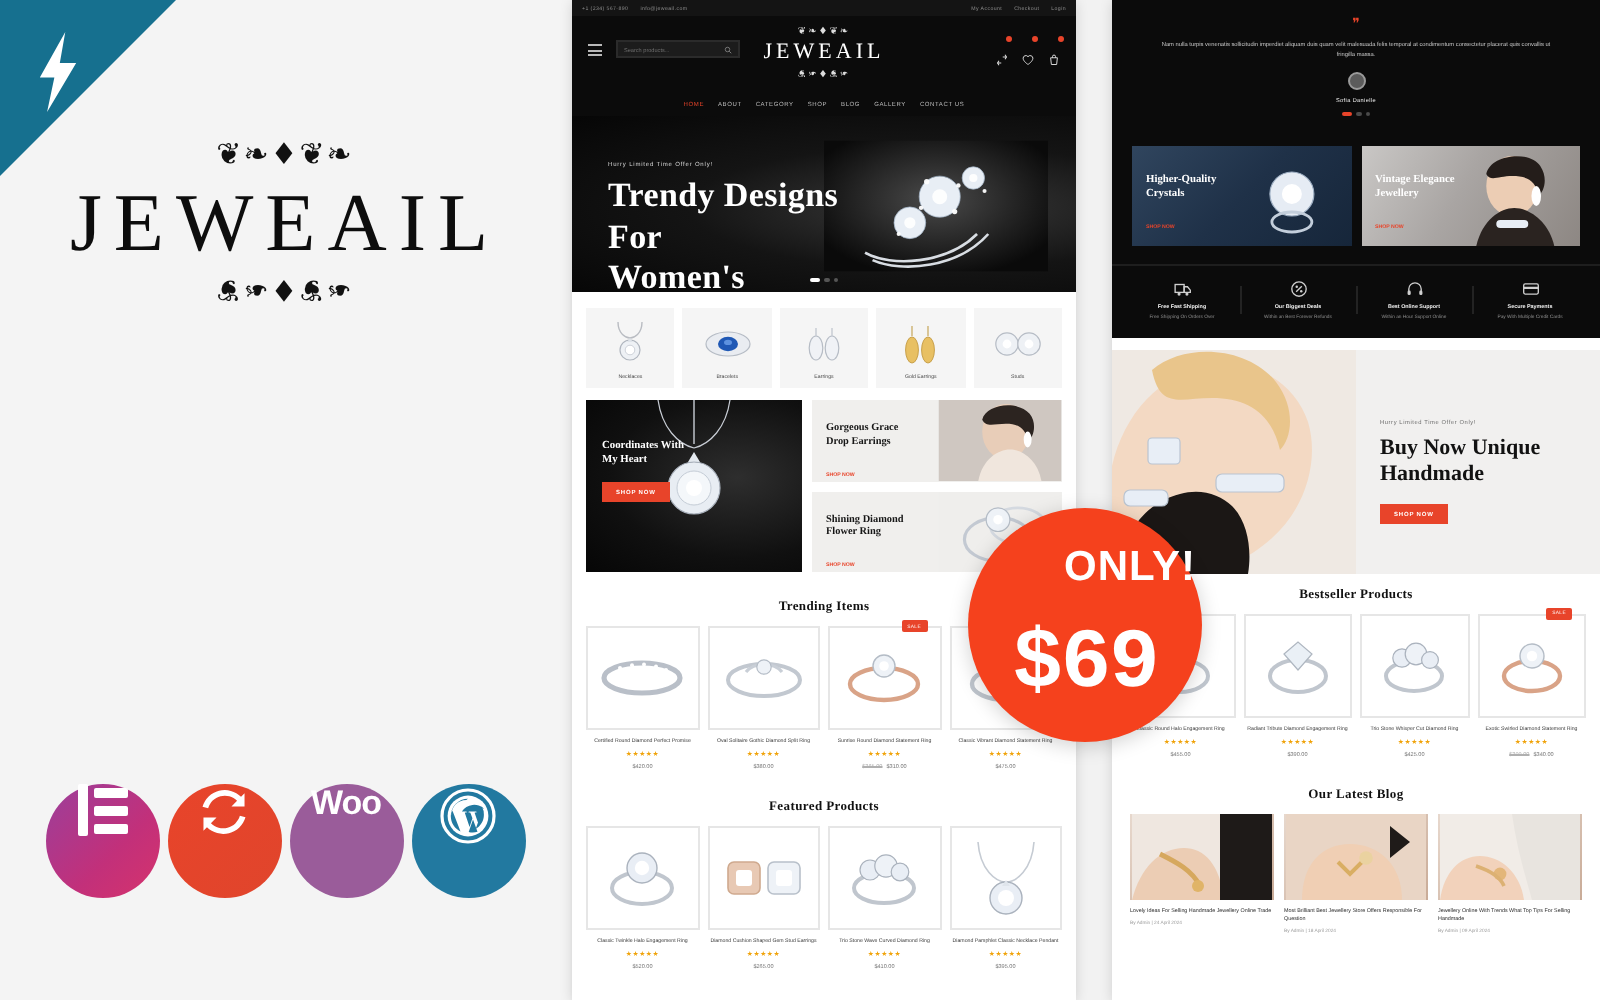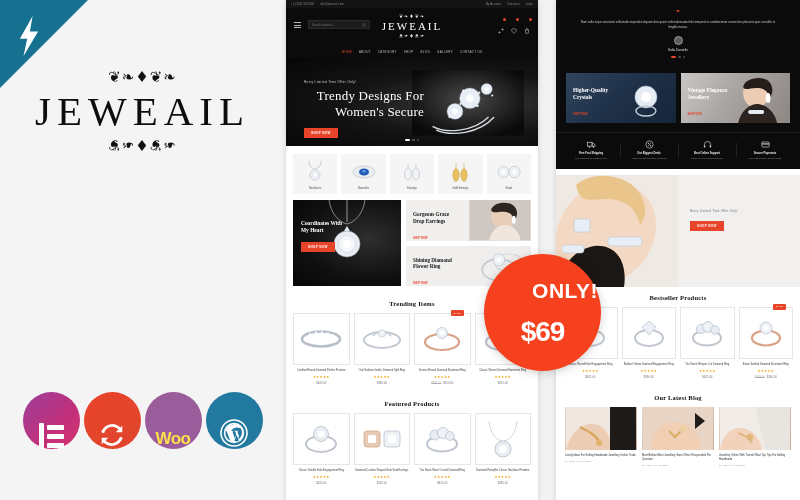--- a/index.html
+++ b/index.html
@@ -39,22 +39,22 @@
     position: absolute; left: 0; top: 300px; width: 285px; text-align: center;
     font-family: "Liberation Serif", serif; font-weight: 700; color: #1a1a1a;
     font-size: 18px; letter-spacing: .3px;
   }
   .badges {
     position: absolute; left: 0; top: 392px; width: 285px;
     display: flex; justify-content: center; align-items: center; gap: 4px;
   }
   .badge {
     width: 57px; height: 57px; border-radius: 50%;
-    display: flex; align-items: flex-end; justify-content: center;
-    color: #fde047; position: relative;
+    display: flex; align-items: flex-start; justify-content: center;
+    color: #ffffff; position: relative;
   }
   .badge.elementor { background: linear-gradient(135deg,#9b3f9b 0%,#c2307a 60%,#d6336c 100%); }
   .badge.slider { background: linear-gradient(135deg,#e8442a 0%,#e0452c 100%); }
   .badge.woo { background: #9a5c9a; }
   .badge.wordpress { background: #2279a0; }
   .badge-woo-text { font-family: "Liberation Sans", sans-serif; font-weight: 700; font-size: 17px; letter-spacing: -.5px; }
   .el-mark { display: flex; align-items: center; gap: 3px; }
   .el-bar { width: 5px; height: 26px; background: #fff; border-radius: 1px; }
   .el-lines { display: flex; flex-direction: column; gap: 4px; }
   .el-line { width: 17px; height: 5px; background: #fff; border-radius: 1px; }
@@ -92,21 +92,21 @@
   
   .hero {
     height: 88px; background: radial-gradient(ellipse at 72% 52%, #3a3a3a 0%, #141414 48%, #060606 100%);
     position: relative; overflow: hidden;
   }
   .hero-ring {
     position: absolute; right: 14px; top: 12px; width: 112px; height: 66px;
   }
   .hero-copy { position: absolute; left: 18px; top: 22px; width: 120px; }
   .hero-eyebrow { font-size: 3px; color: #d6d6d6; letter-spacing: .4px; margin-bottom: 4px; white-space: nowrap; }
-  .hero-title { font-family: "Liberation Serif", serif; font-weight: 400; color: #fff; font-size: 13px; line-height: 1.22; letter-spacing: .2px; text-align: right; }
+  .hero-title { font-family: "Liberation Serif", serif; font-weight: 700; color: #fff; font-size: 17px; line-height: 1.22; letter-spacing: .2px; }
   .btn-orange {
     display: inline-block; background: #e8442a; color: #fff; font-size: 3px;
     padding: 3px 7px; margin-top: 7px; letter-spacing: .4px; font-weight: 700;
   }
   .dots { position: absolute; bottom: 5px; left: 0; width: 100%; display: flex; justify-content: center; gap: 2px; }
   .dots i { width: 2.5px; height: 2.5px; background: #555; border-radius: 50%; display: block; }
   .dots i.on { background: #fff; width: 5px; border-radius: 2px; }
 
   
   .cats { background: #fff; padding: 8px 7px 6px; display: flex; gap: 4px; }
@@ -177,21 +177,21 @@
   .blog-m { font-size: 2.4px; color: #9a9a9a; margin-top: 2px; }
 
   
   .price-badge {
     position: absolute; left: 484px; top: 254px; width: 117px; height: 117px;
     background: #f5411d; border-radius: 50%; color: #fff; text-align: center;
     display: flex; flex-direction: column; align-items: center; justify-content: center;
     box-shadow: 0 2px 10px rgba(0,0,0,.18); z-index: 40;
   }
   .pb-only { font-family: "Liberation Sans", sans-serif; font-weight: 700; font-size: 21px; letter-spacing: .5px; line-height: 1; margin-left: 45px; }
-  .pb-amt { font-family: Liberation Sans, sans-serif; font-weight: 700; font-size: 28px; line-height: 1; margin-top: 17px; letter-spacing: -1px; }
+  .pb-amt { font-family: Liberation Mono, monospace; font-weight: 700; font-size: 42px; line-height: 1; margin-top: 17px; letter-spacing: -1px; }
 </style>
 </head>
 <body>
 
 <div class="stage">
 
   <div class="left-panel">
     <div class="corner-flash"></div>
     <svg class="bolt" viewBox="0 0 24 44">
       <polygon points="16,0 2,25 10,25 6,44 22,17 13,17" fill="#ffffff"></polygon>
@@ -658,20 +658,24 @@
           <path d="M0 112V58c6-26 24-46 48-50 26-4 44 10 50 28 6 20-2 44-18 58-12 11-28 18-46 18z" fill="#f3d9c3"></path>
           <path d="M20 10c16-14 48-12 62 6 10 13 8 28 2 34-4-18-16-26-34-26-16 0-26 6-30-14z" fill="#e9c58b"></path>
           <path d="M0 112c8-24 18-36 34-40 10-3 20 0 26 6 8 8 10 22 8 34z" fill="#1b1715"></path>
           <rect x="52" y="62" width="34" height="9" rx="3" fill="#e8eef6" stroke="#b9c4d1" stroke-width=".6"></rect>
           <rect x="18" y="44" width="16" height="13" rx="2" fill="#e8eef6" stroke="#b9c4d1" stroke-width=".6"></rect>
           <rect x="6" y="70" width="22" height="8" rx="3" fill="#e8eef6" stroke="#b9c4d1" stroke-width=".6"></rect>
         </svg>
       </div>
       <div class="promo-cp">
         <div class="promo-eyebrow">Hurry Limited Time Offer Only!</div>
+        <div class="promo-title">
+          <div>Buy Now Unique</div>
+          <div>Handmade</div>
+        </div>
         <span class="btn-orange">SHOP NOW</span>
       </div>
     </div>
 
     <div class="sec-title">Bestseller Products</div>
     <div class="prod-grid">
       <div class="prod">
         <div class="prod-box">
           <svg width="42" height="30" viewBox="0 0 42 30">
               <ellipse cx="21" cy="20" rx="14" ry="8" fill="none" stroke="#c0c6ce" stroke-width="2"></ellipse>

